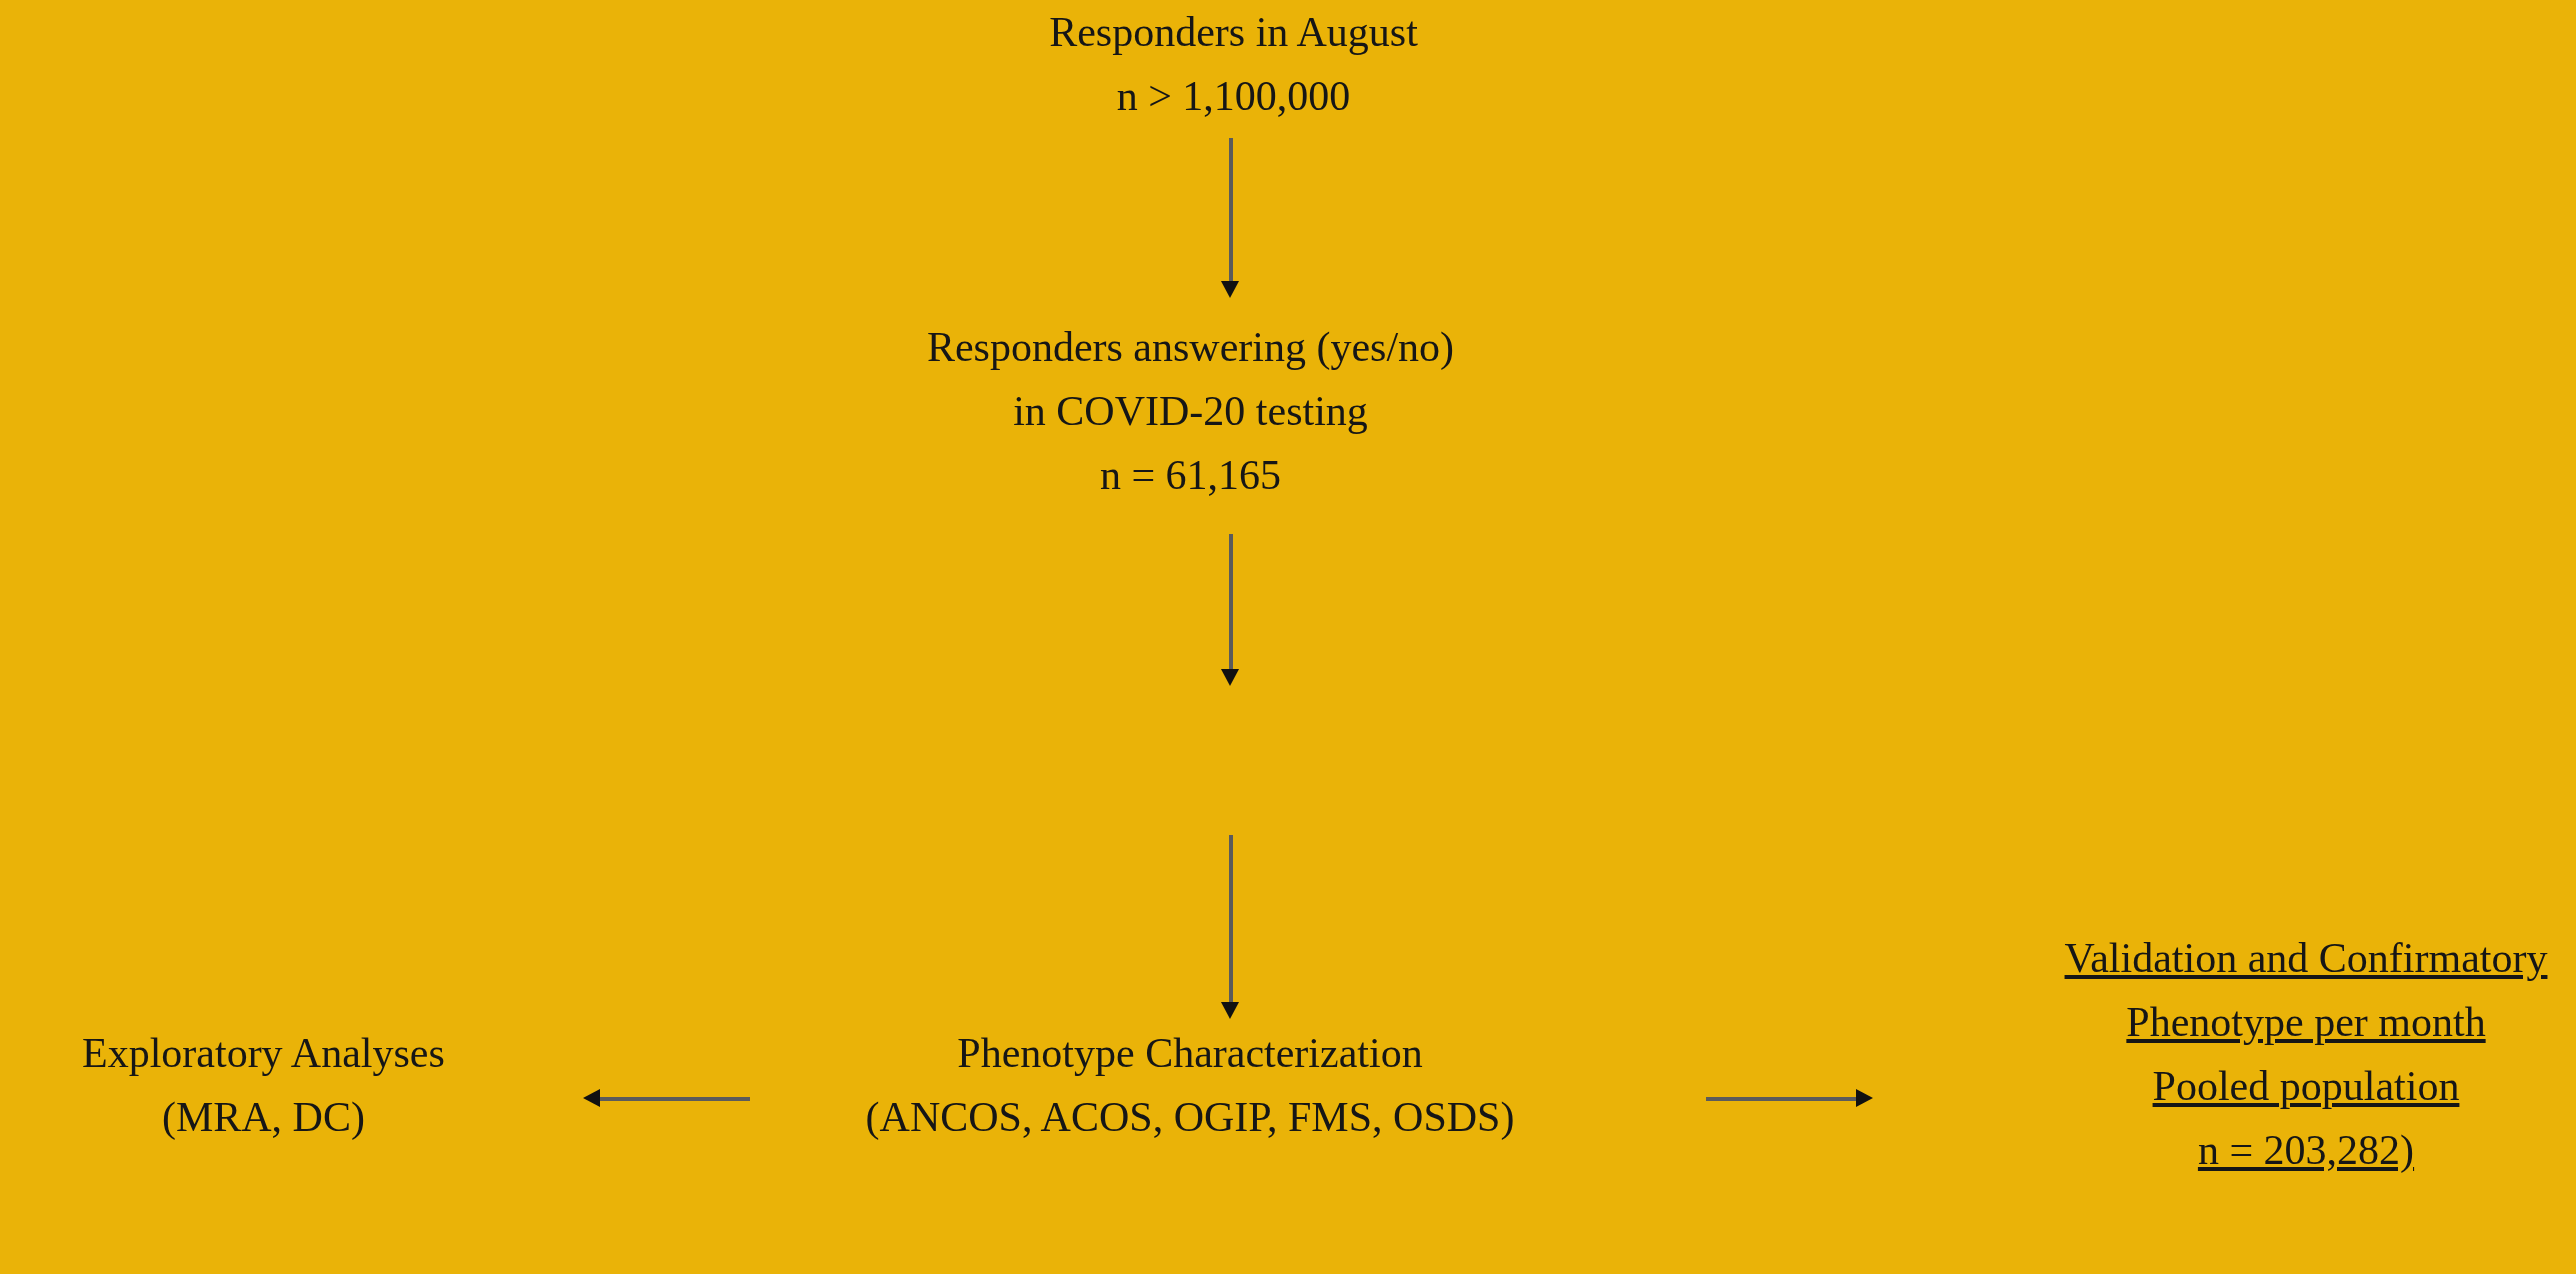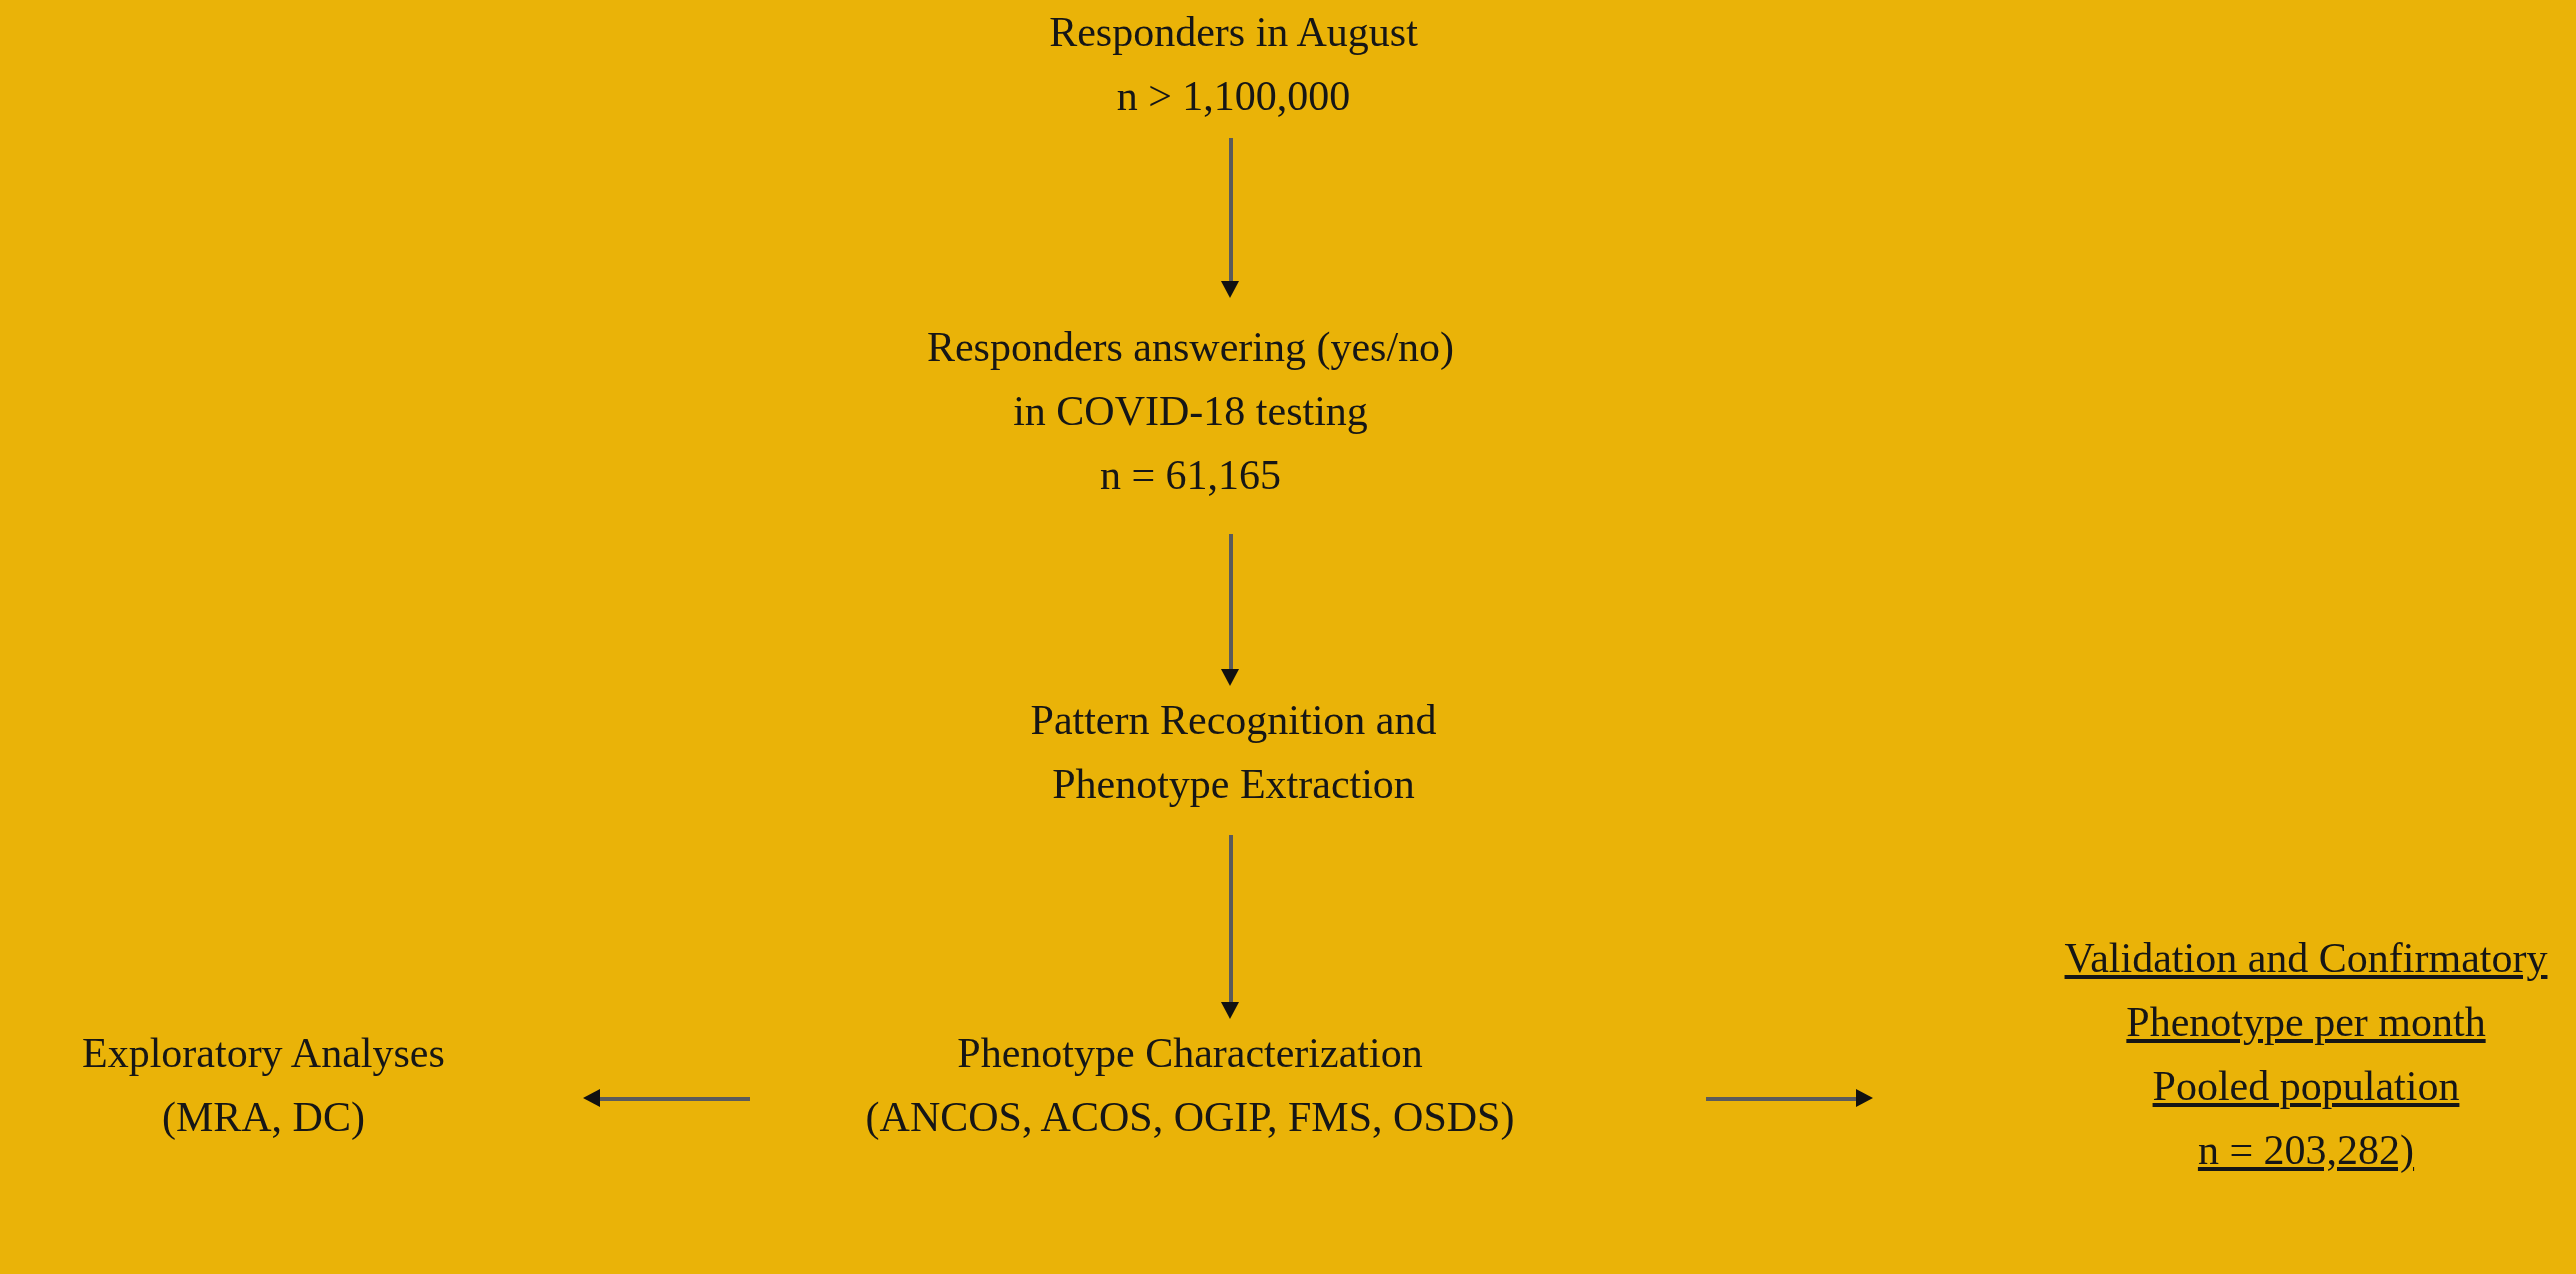--- a/index.html
+++ b/index.html
@@ -164,33 +164,29 @@
     <span class="line">n &gt; 1,100,000</span>
   </div>
 
   <div class="arrow" id="arrow-august-to-testing">
     <div class="shaft-v"></div>
     <div class="head-down"></div>
   </div>
 
   <div class="node" id="node-responders-testing">
     <span class="line">Responders answering (yes/no)</span>
-    <span class="line">in COVID-18 testing</span>
+    <span class="line">in COVID-20 testing</span>
     <span class="line">n = 61,165</span>
   </div>
 
   <div class="arrow" id="arrow-testing-to-pattern">
     <div class="shaft-v"></div>
     <div class="head-down"></div>
   </div>
 
-  <div class="node" id="node-pattern-recognition">
-    <span class="line">Pattern Recognition and</span>
-    <span class="line">Phenotype Extraction</span>
-  </div>
 
   <div class="arrow" id="arrow-pattern-to-phenotype">
     <div class="shaft-v"></div>
     <div class="head-down"></div>
   </div>
 
   <div class="node" id="node-phenotype-characterization">
     <span class="line">Phenotype Characterization</span>
     <span class="line">(ANCOS, ACOS, OGIP, FMS, OSDS)</span>
   </div>

